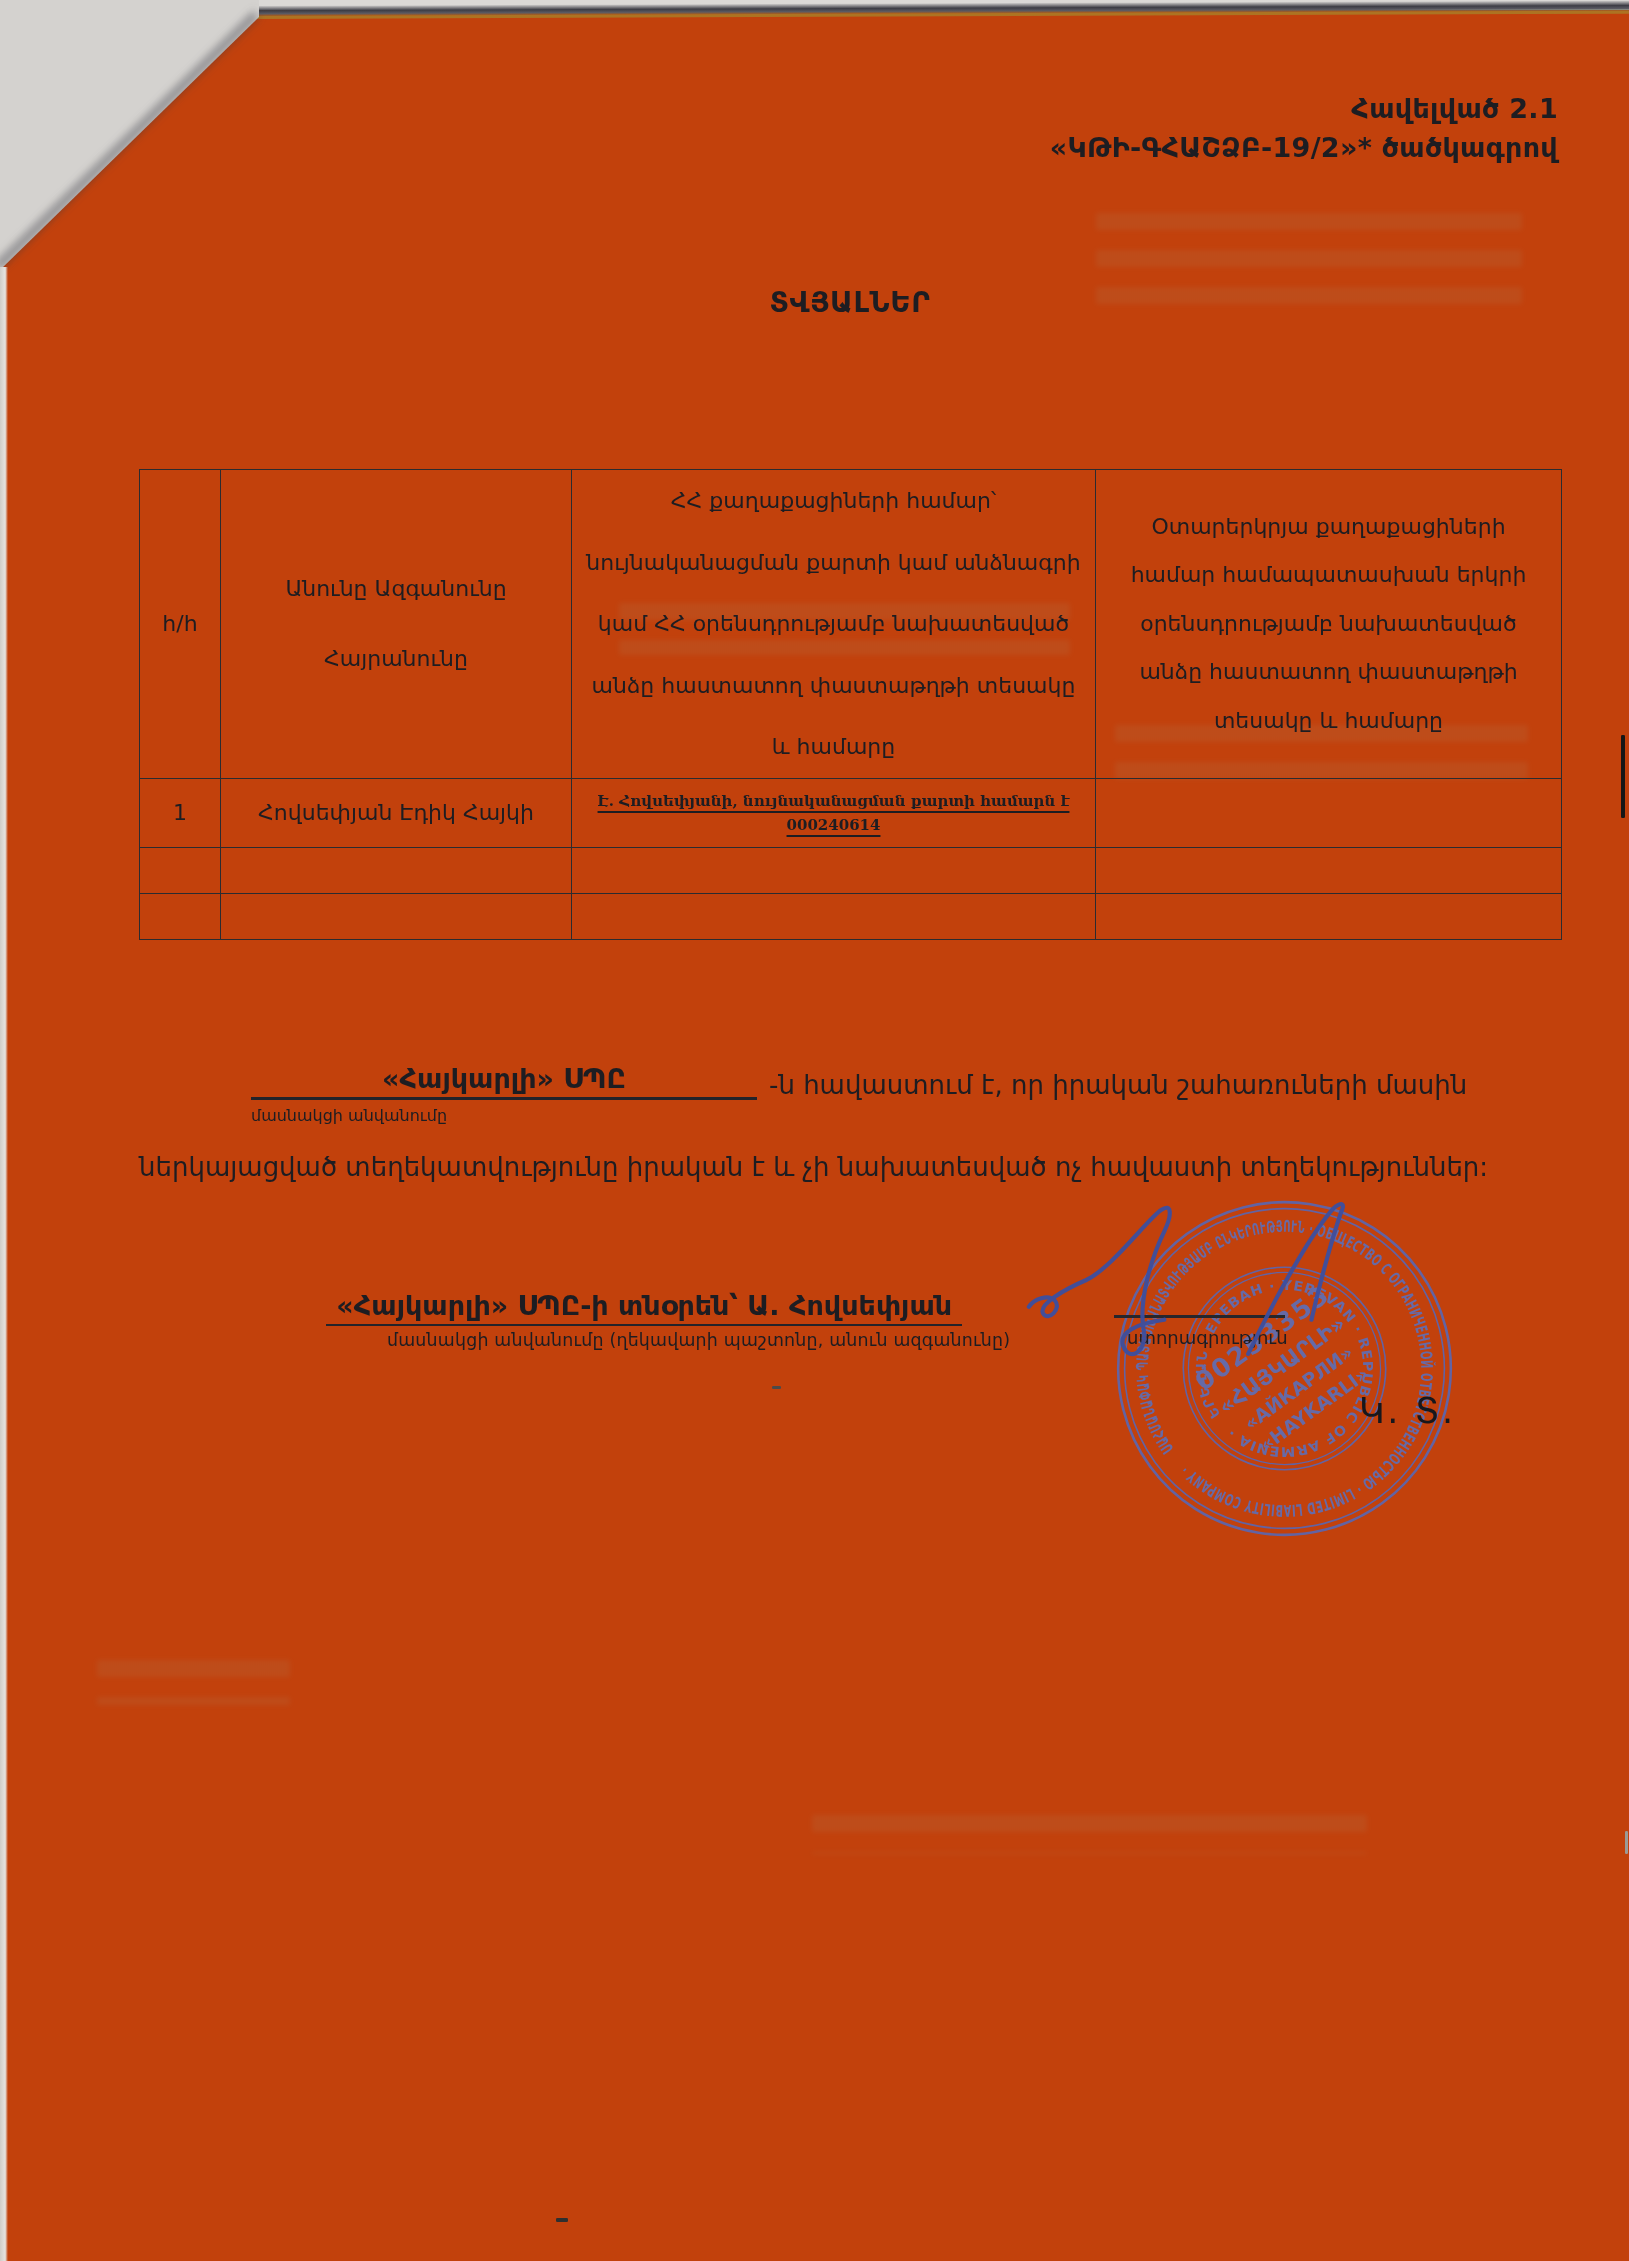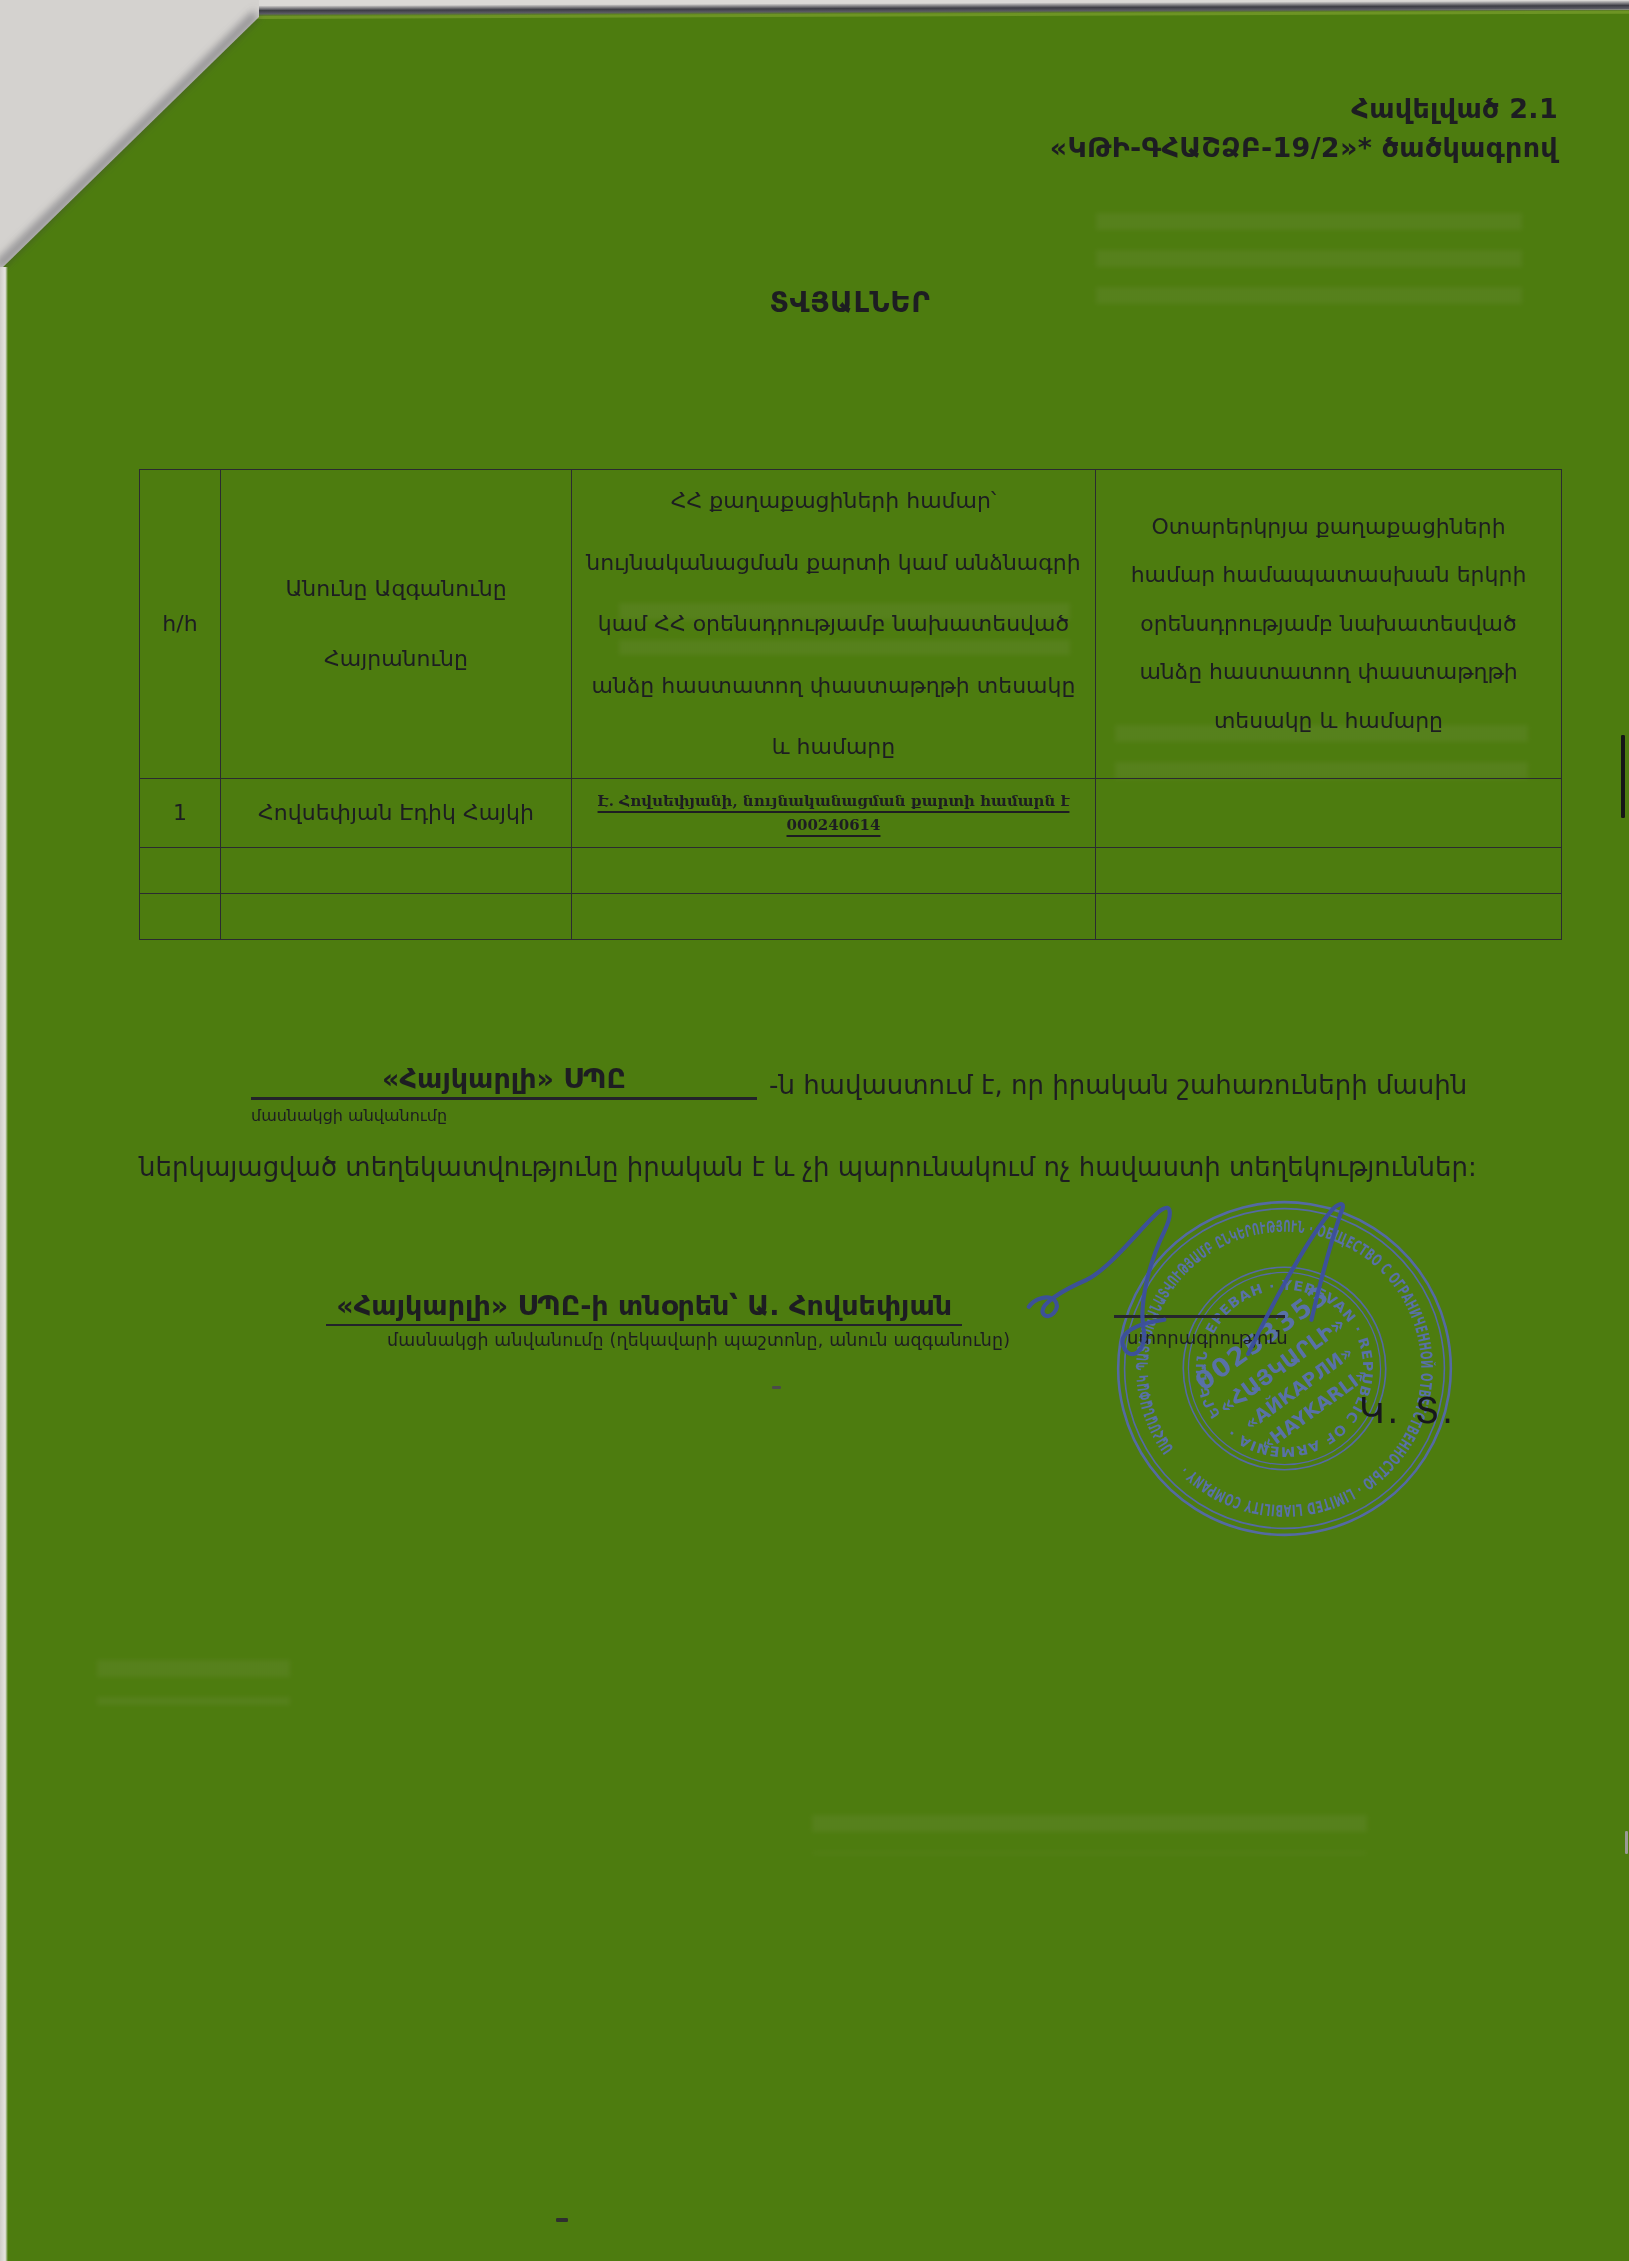--- a/index.html
+++ b/index.html
@@ -1,17 +1,17 @@
 <!DOCTYPE html>
 <html style="font-size:10.3px"><head>
 <meta charset="utf-8">
 <style>
   html,body{margin:0;padding:0;}
   body{width:1630px;height:2261px;background:#d6d4d1;font-family:"DejaVu Sans",sans-serif;color:#1d1d22;}
-  .page{position:relative;width:1630px;height:2261px;background:#4d7c0f;overflow:hidden;}
+  .page{position:relative;width:1630px;height:2261px;background:#c2410c;overflow:hidden;}
 
   
   .top-strip{position:absolute;left:0;top:0;width:1630px;height:10.3px;background:#dbd9d6;}
   .page-top-edge{position:absolute;left:244px;top:6.4px;width:1388px;height:9.7px;
     background:linear-gradient(180deg,rgba(90,90,100,.12),#3d3d45 48%,#5a5a63 78%,rgba(120,140,60,.35));
     transform:rotate(-0.22deg);transform-origin:left center;}
   .page-top-greenline{position:absolute;left:245px;top:16px;width:1385px;height:2.6px;
     background:rgba(148,178,62,.45);transform:rotate(-0.22deg);transform-origin:left center;}
   .corner-fold{position:absolute;left:0;top:0;width:260px;height:271px;background:#d4d2cf;
     clip-path:polygon(0 0,259px 0,259px 17px,0 270px);}
@@ -132,21 +132,21 @@
       <td></td>
       <td></td>
       <td></td>
     </tr>
   </tbody>
     </table>
 
   <div class="company-blank">«Հայկարլի» ՍՊԸ</div>
   <div class="statement-suffix">-ն հավաստում է, որ իրական շահառուների մասին</div>
   <div class="company-caption">մասնակցի անվանումը</div>
-  <div class="statement-line2">ներկայացված տեղեկատվությունը իրական է և չի պարունակում ոչ հավաստի տեղեկություններ:</div>
+  <div class="statement-line2">ներկայացված տեղեկատվությունը իրական է և չի նախատեսված ոչ հավաստի տեղեկություններ:</div>
 
   <div class="director-line">«Հայկարլի» ՍՊԸ-ի տնօրեն՝ Ա. Հովսեփյան</div>
   <div class="director-caption">մասնակցի անվանումը  (ղեկավարի պաշտոնը, անուն ազգանունը)</div>
 
   <div class="sig-line"></div>
   <div class="sig-caption">ստորագրություն</div>
   <div class="seal-mark">Կ. Տ.</div>
 
   <div class="stamp-wrap">
     <svg width="361" height="361" viewBox="0 0 560 560">

